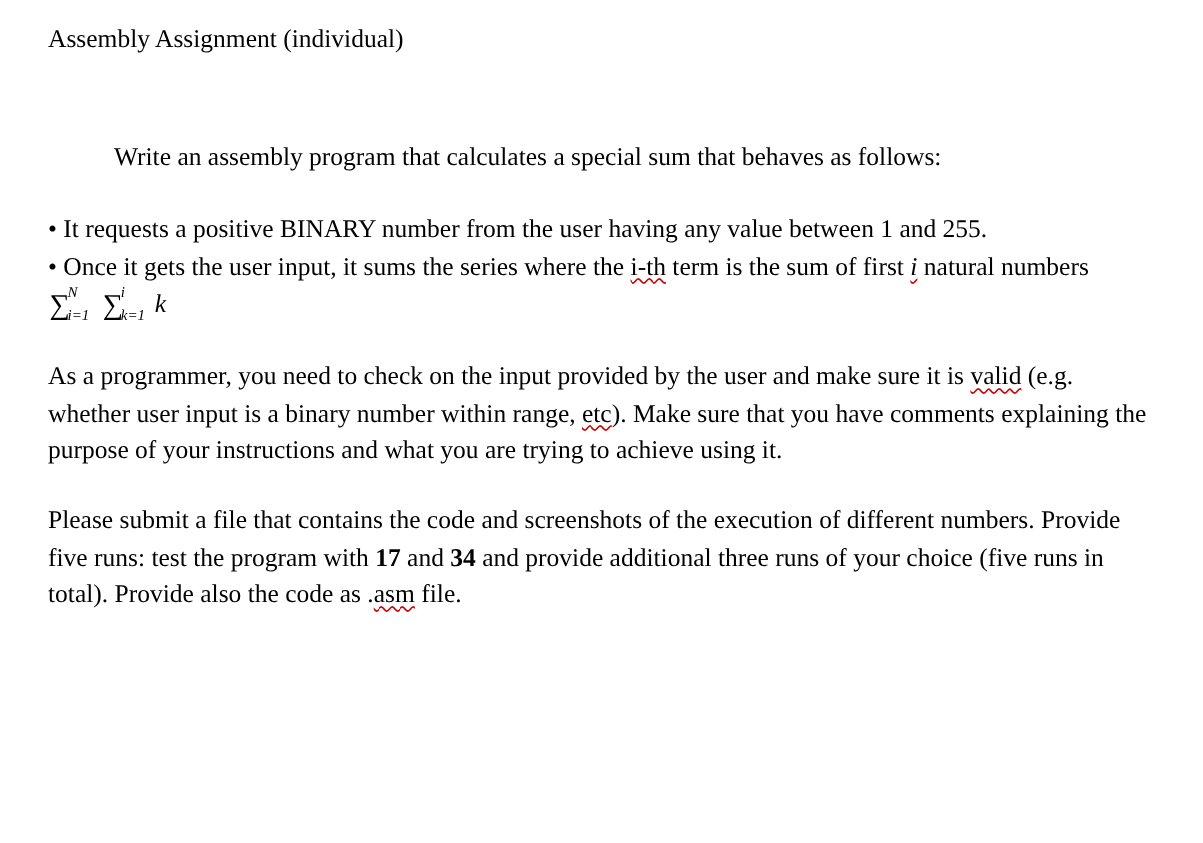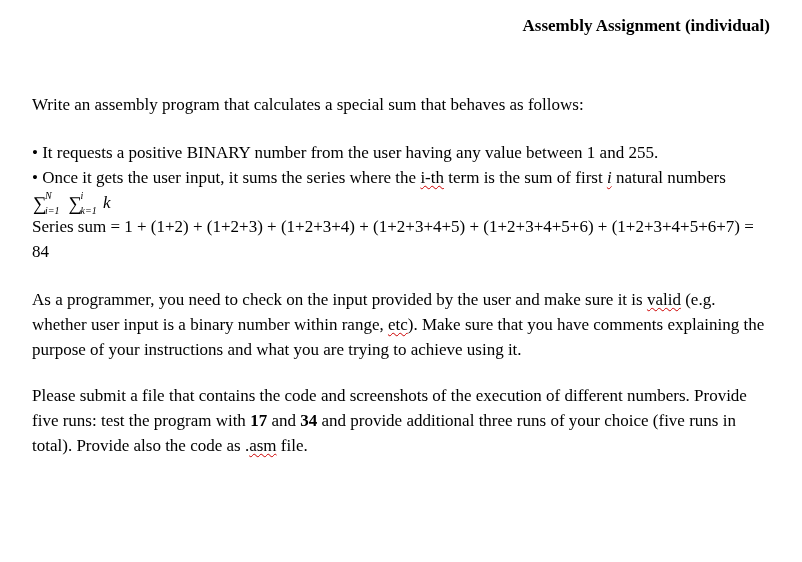--- a/index.html
+++ b/index.html
@@ -11,27 +11,28 @@
       width: 802px;
       height: 562px;
       background: #ffffff;
       font-family: 'Times New Roman', Times, serif;
       font-size: 17px;
       color: #000000;
       padding: 14px 32px;
       line-height: 1.45;
     }
     .title {
-      text-align: right;
-      font-weight: bold;
+      text-align: left;
+      font-weight: normal;
       font-size: 17px;
       margin-bottom: 54px;
     }
     .intro {
       margin-bottom: 24px;
+      margin-left: 44px;
     }
     .bullet-block {
       margin-bottom: 24px;
     }
     .squiggle {
       text-decoration: underline wavy #cc0000;
       text-decoration-thickness: 1px;
       text-underline-offset: 2px;
       margin-top: 38px;
     }
@@ -87,21 +88,20 @@
 
 <div class="title">Assembly Assignment (individual)</div>
 
 <div class="intro">Write an assembly program that calculates a special sum that behaves as follows:</div>
 
 <div class="bullet-block">
   <div>• It requests a positive BINARY number from the user having any value between 1 and 255.</div>
   <div>
     <span>• Once it gets the user input, it sums the series where the </span><span class="squiggle">i-th</span><span> term is the sum of first </span><span class="squiggle math">i</span><span> natural numbers </span><span class="formula"><span class="sigma-group"><span class="sigma">∑</span><span class="sup">N</span><span class="sub">i=1</span></span><span class="sigma-pad"></span><span class="sigma-group"><span class="sigma">∑</span><span class="sup">i</span><span class="sub">k=1</span></span><span class="sigma-pad"></span><span class="math">k</span></span>
   </div>
-  <div>Series sum = 1 + (1+2) + (1+2+3) + (1+2+3+4) + (1+2+3+4+5) + (1+2+3+4+5+6) + (1+2+3+4+5+6+7) = 84</div>
 </div>
 
 <div class="validity-block">
   <span>As a programmer, you need to check on the input provided by the user and make sure it is </span><span class="squiggle">valid</span><span> (e.g. whether user input is a binary number within range, </span><span class="squiggle">etc</span><span>). Make sure that you have comments explaining the purpose of your instructions and what you are trying to achieve using it.</span>
 </div>
 
 <div class="submit-block">
   <span>Please submit a file that contains the code and screenshots of the execution of different numbers. Provide five runs: test the program with </span><span class="bold">17</span><span> and </span><span class="bold">34</span><span> and provide additional three runs of your choice (five runs in total).   Provide also the code as .</span><span class="squiggle">asm</span><span> file.</span>
 </div>
 

